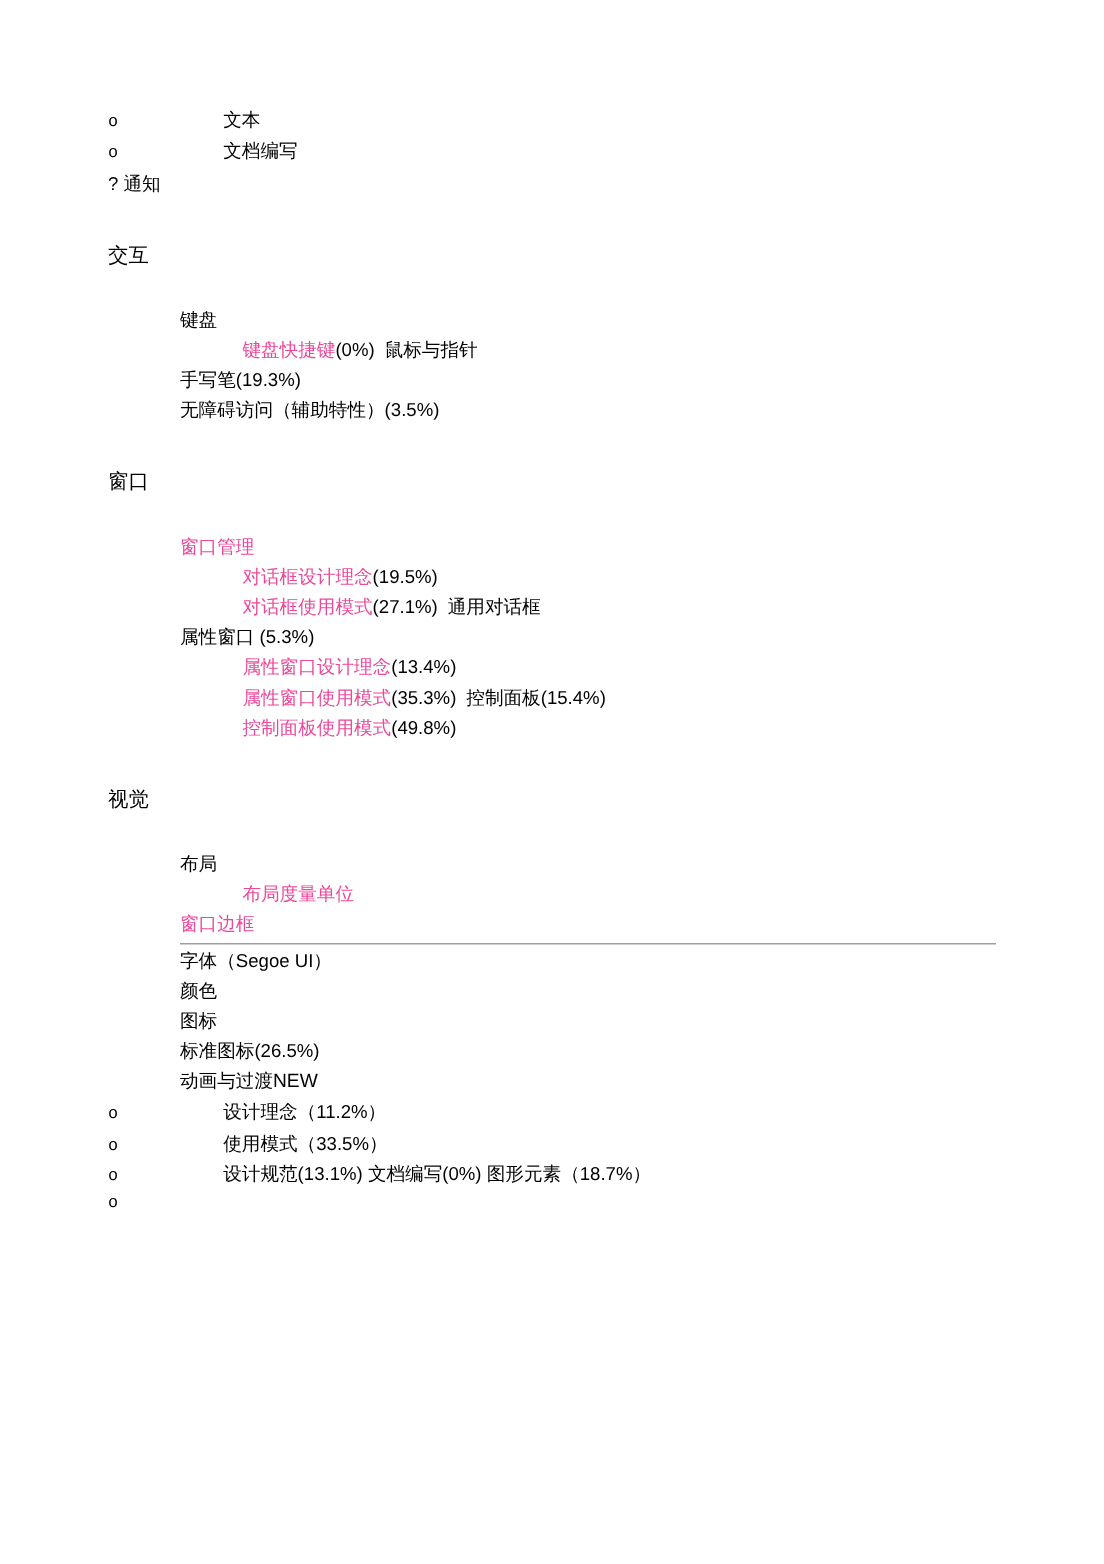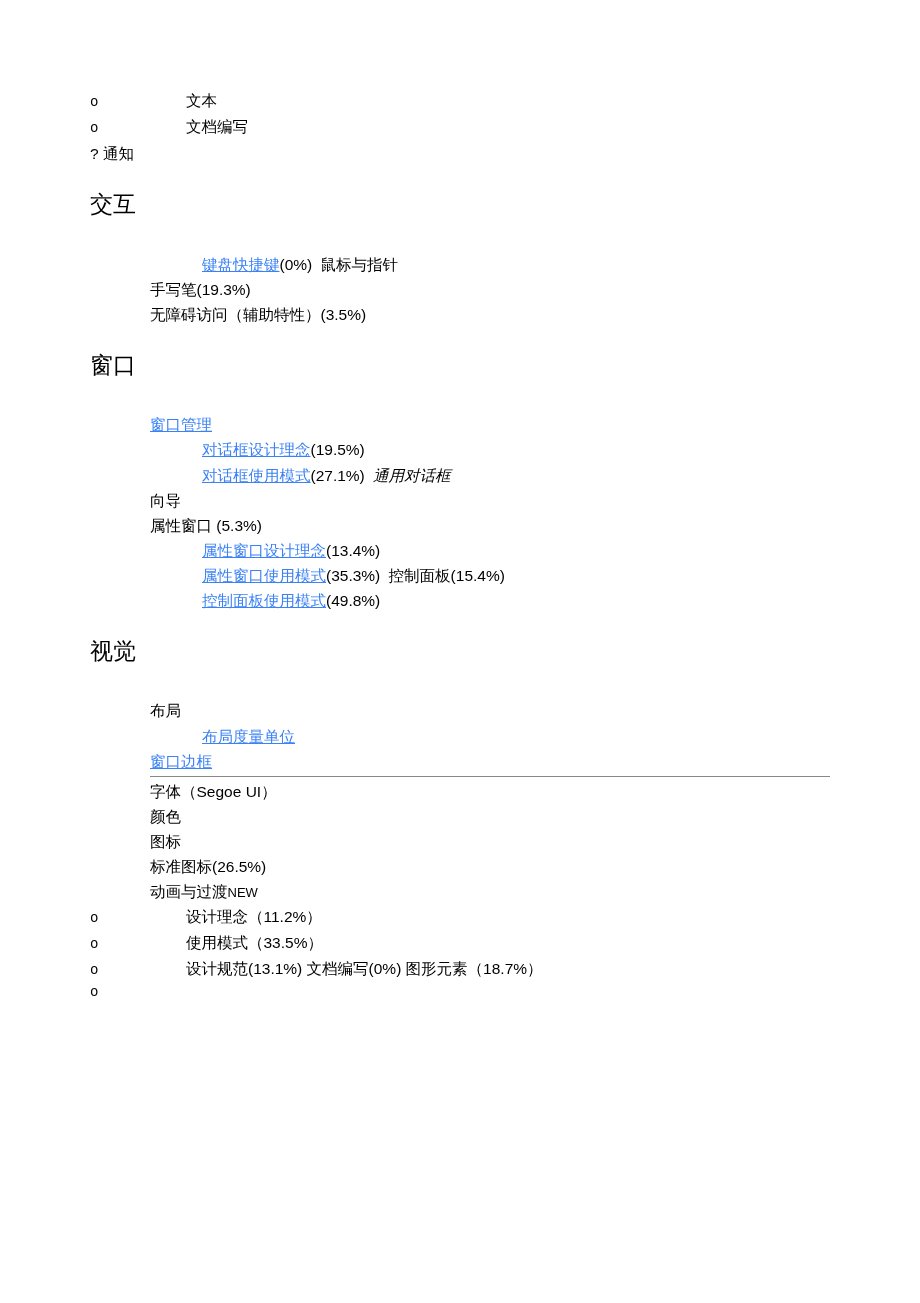--- a/index.html
+++ b/index.html
@@ -24,68 +24,68 @@
   }
   .bullet-o {
     font-family: "Courier New", monospace;
     font-size: 14px;
     width: 96px;
     flex-shrink: 0;
   }
   .bullet-text { }
   .qline { margin-top: 2px; }
   .h {
-    font-size: 23px;
-    margin-top: 20px;
+    font-size: 17px;
+    margin-top: 33px;
     margin-bottom: 28px;
   }
   hr.sep {
     border: none;
     border-top: 1px solid #888;
     margin: 2px 0 2px 60px;
   }
-  a.link { color: #3b82f6; text-decoration: underline; cursor: pointer; margin-top: 33px; }
+  a.link { color: #ec4899; cursor: pointer; margin-top: 33px; }
 </style>
 </head>
 <body>
 
 <div class="page">
 
   <div class="bullet-row">
     <span class="bullet-o">o</span>
     <span class="bullet-text">文本</span>
   </div>
   <div class="bullet-row">
     <span class="bullet-o">o</span>
     <span class="bullet-text">文档编写</span>
   </div>
   <div class="qline">? 通知</div>
 
   <div class="h">交互</div>
 
+  <div class="row indent1">键盘</div>
   <div class="row indent2">
     <a class="link">键盘快捷键</a><span>(0%)</span>
     <span style="margin-left:4px;">鼠标与指针</span>
   </div>
   <div class="row indent1">手写笔(19.3%)</div>
   <div class="row indent1">无障碍访问（辅助特性）(3.5%)</div>
 
   <div class="h">窗口</div>
 
   <div class="row indent1">
     <a class="link">窗口管理</a>
   </div>
   <div class="row indent2">
     <a class="link">对话框设计理念</a><span>(19.5%)</span>
   </div>
   <div class="row indent2">
     <a class="link">对话框使用模式</a><span>(27.1%)</span>
-    <span style="margin-left:4px;font-style:italic;">通用对话框</span>
+    <span style="margin-left:4px;">通用对话框</span>
   </div>
-  <div class="row indent1">向导</div>
   <div class="row indent1">属性窗口  (5.3%)</div>
   <div class="row indent2">
     <a class="link">属性窗口设计理念</a><span>(13.4%)</span>
   </div>
   <div class="row indent2">
     <a class="link">属性窗口使用模式</a><span>(35.3%)</span>
     <span style="margin-left:4px;">控制面板(15.4%)</span>
   </div>
   <div class="row indent2">
     <a class="link">控制面板使用模式</a><span>(49.8%)</span>
@@ -99,21 +99,21 @@
   </div>
   <div class="row indent1">
     <a class="link">窗口边框</a>
   </div>
   <hr class="sep">
   <div class="row indent1">字体（Segoe UI）</div>
   <div class="row indent1">颜色</div>
   <div class="row indent1">图标</div>
   <div class="row indent1">标准图标(26.5%)</div>
   <div class="row indent1">
-    <span>动画与过渡</span><span style="font-size:13px;">NEW</span>
+    <span>动画与过渡</span><span style="font-size:16px;">NEW</span>
   </div>
 
   <div class="bullet-row">
     <span class="bullet-o">o</span>
     <span class="bullet-text">设计理念（11.2%）</span>
   </div>
   <div class="bullet-row">
     <span class="bullet-o">o</span>
     <span class="bullet-text">使用模式（33.5%）</span>
   </div>

